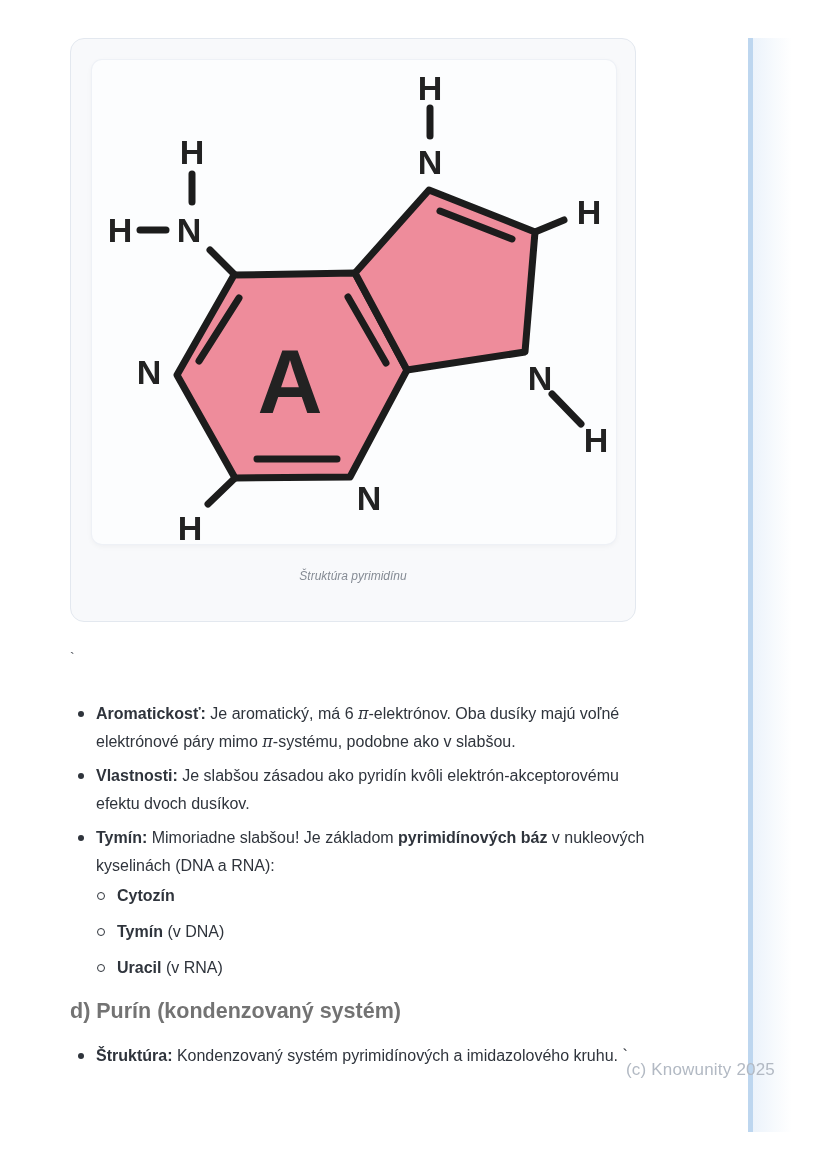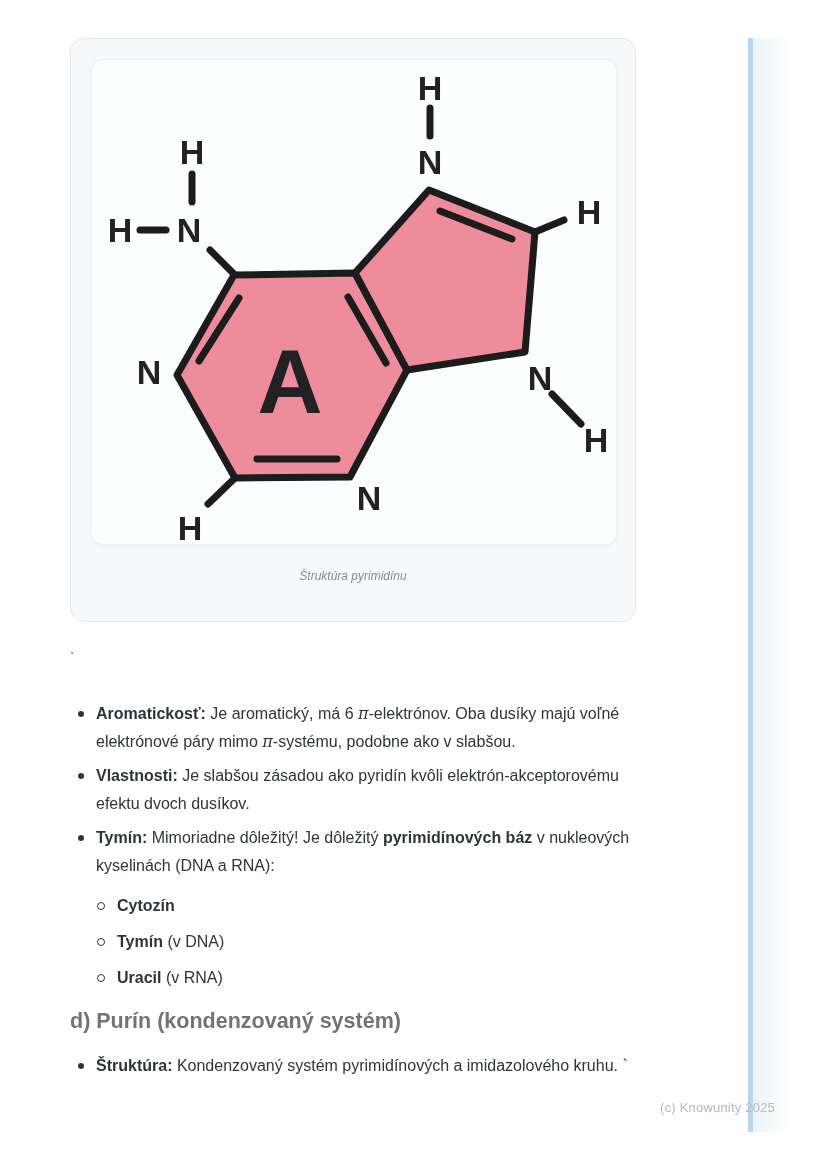--- a/index.html
+++ b/index.html
@@ -41,39 +41,39 @@
   .stray { position: absolute; left: 70px; top: 650px; font-size: 14px; color: #4a4f57; }
 
   
   .content { position: absolute; left: 70px; top: 700px; width: 578px; font-size: 16px; line-height: 28px; }
   ul { list-style: none; margin: 0; padding: 0; }
   ul.main > li { position: relative; padding-left: 26px; margin-bottom: 6px; }
   ul.main > li::before {
     content: ""; position: absolute; left: 8px; top: 11px;
     width: 6px; height: 6px; border-radius: 50%; background: #2f343c;
   }
-  ul.sub { margin-top: 12px; }
+  ul.sub { margin-top: 2px; }
   ul.sub > li { position: relative; padding-left: 21px; margin-bottom: 8px; }
   ul.sub > li::before {
     content: ""; position: absolute; left: 1px; top: 10px;
     width: 6px; height: 6px; border-radius: 50%;
     border: 1.5px solid #2f343c; background: transparent;
   }
   .b { font-weight: bold; }
   .pi { font-family: "DejaVu Serif", serif; font-style: italic; }
   h3.heading {
     font-size: 21.5px; font-weight: bold;
     color: #737373;
     margin: 16px 0 18px 0; line-height: 26px;
   }
 
   
   .footer {
-    position: absolute; right: 53px; top: 1100px;
-    font-size: 13px; color: #b2b9c3; letter-spacing: .2px;
+    position: absolute; right: 53px; top: 1060px;
+    font-size: 17px; color: #b2b9c3; letter-spacing: .2px;
     z-index: 2;
   }
 
   
   .page-edge {
     position: absolute; left: 748px; top: 38px;
     width: 44px; height: 1094px;
     border-left: 5px solid #bdd6ef;
     background: linear-gradient(90deg, #ecf3fb 0%, #f7fafd 55%, #ffffff 100%);
     z-index: 1;
@@ -127,21 +127,21 @@
 
   <div class="content">
     <ul class="main">
       <li>
         <span class="b">Aromatickosť:</span><span> Je aromatický, má 6 </span><span class="pi">π</span><span>-elektrónov. Oba dusíky majú voľné elektrónové páry mimo </span><span class="pi">π</span><span>-systému, podobne ako v slabšou.</span>
       </li>
       <li>
         <span class="b">Vlastnosti:</span><span> Je slabšou zásadou ako pyridín kvôli elektrón-akceptorovému efektu dvoch dusíkov.</span>
       </li>
       <li>
-        <span class="b">Tymín:</span><span> Mimoriadne dôležitý! Je dôležitý </span><span class="b">pyrimidínových báz</span><span> v nukleových kyselinách (DNA a RNA):</span>
+        <span class="b">Tymín:</span><span> Mimoriadne slabšou! Je základom </span><span class="b">pyrimidínových báz</span><span> v nukleových kyselinách (DNA a RNA):</span>
         <ul class="sub">
           <li>
             <span class="b">Cytozín</span><span></span>
           </li>
           <li>
             <span class="b">Tymín</span><span> (v DNA)</span>
           </li>
           <li>
             <span class="b">Uracil</span><span> (v RNA)</span>
           </li>

